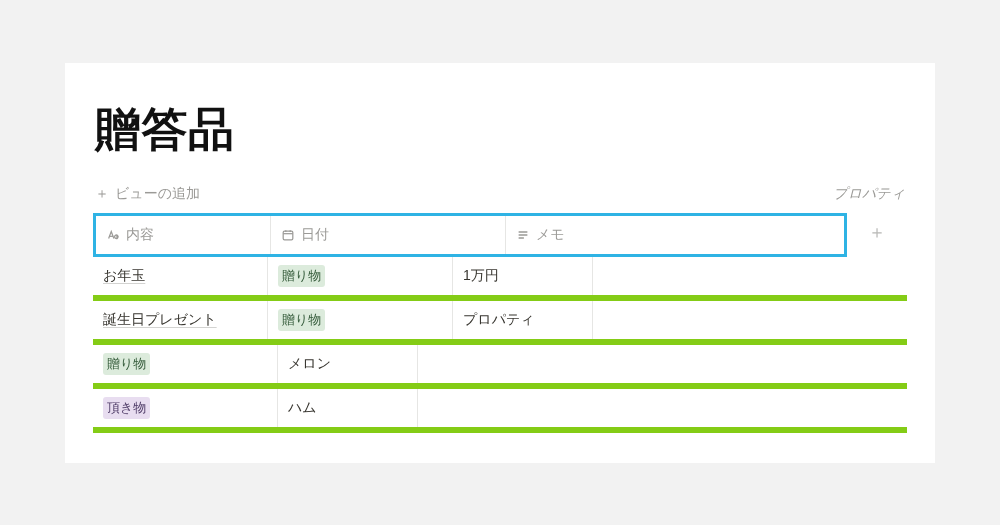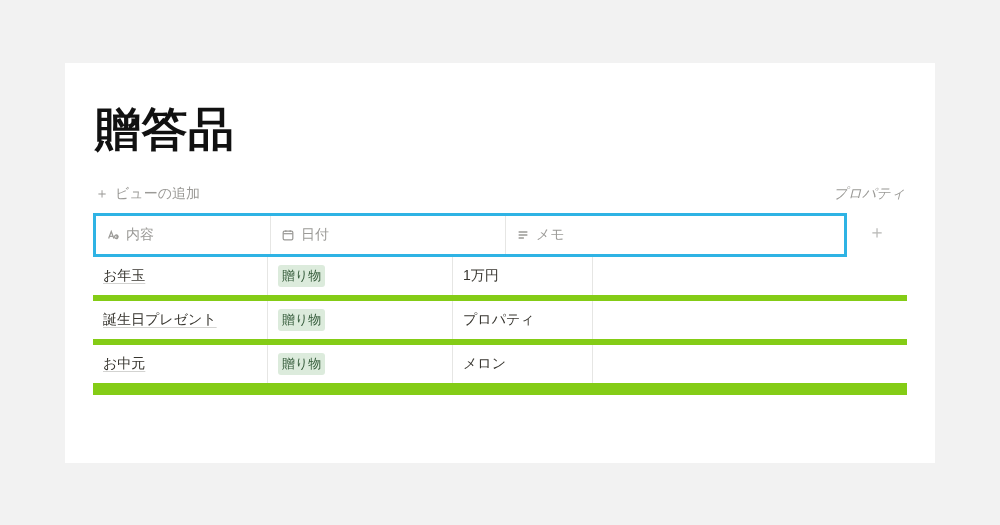--- a/index.html
+++ b/index.html
@@ -173,29 +173,30 @@
           <div class="col col-name">
             <span class="cell-title">誕生日プレゼント</span>
           </div>
           <div class="col col-type">
             <span class="tag tag-green">贈り物</span>
           </div>
           <div class="col col-memo">プロパティ</div>
           <div class="col-add-outer"></div>
         </div>
         <div class="row">
-          <div class="col col-name">
-            <span class="cell-title">お中元</span>
-          </div>
           <div class="col col-type">
             <span class="tag tag-green">贈り物</span>
           </div>
           <div class="col col-memo">メロン</div>
           <div class="col-add-outer"></div>
         </div>
         <div class="row">
+          <div class="col col-type">
+            <span class="tag tag-purple">頂き物</span>
+          </div>
+          <div class="col col-memo">ハム</div>
           <div class="col-add-outer"></div>
         </div>
       </div>
 
   </div>
 
 </div>
 
 </body></html>

